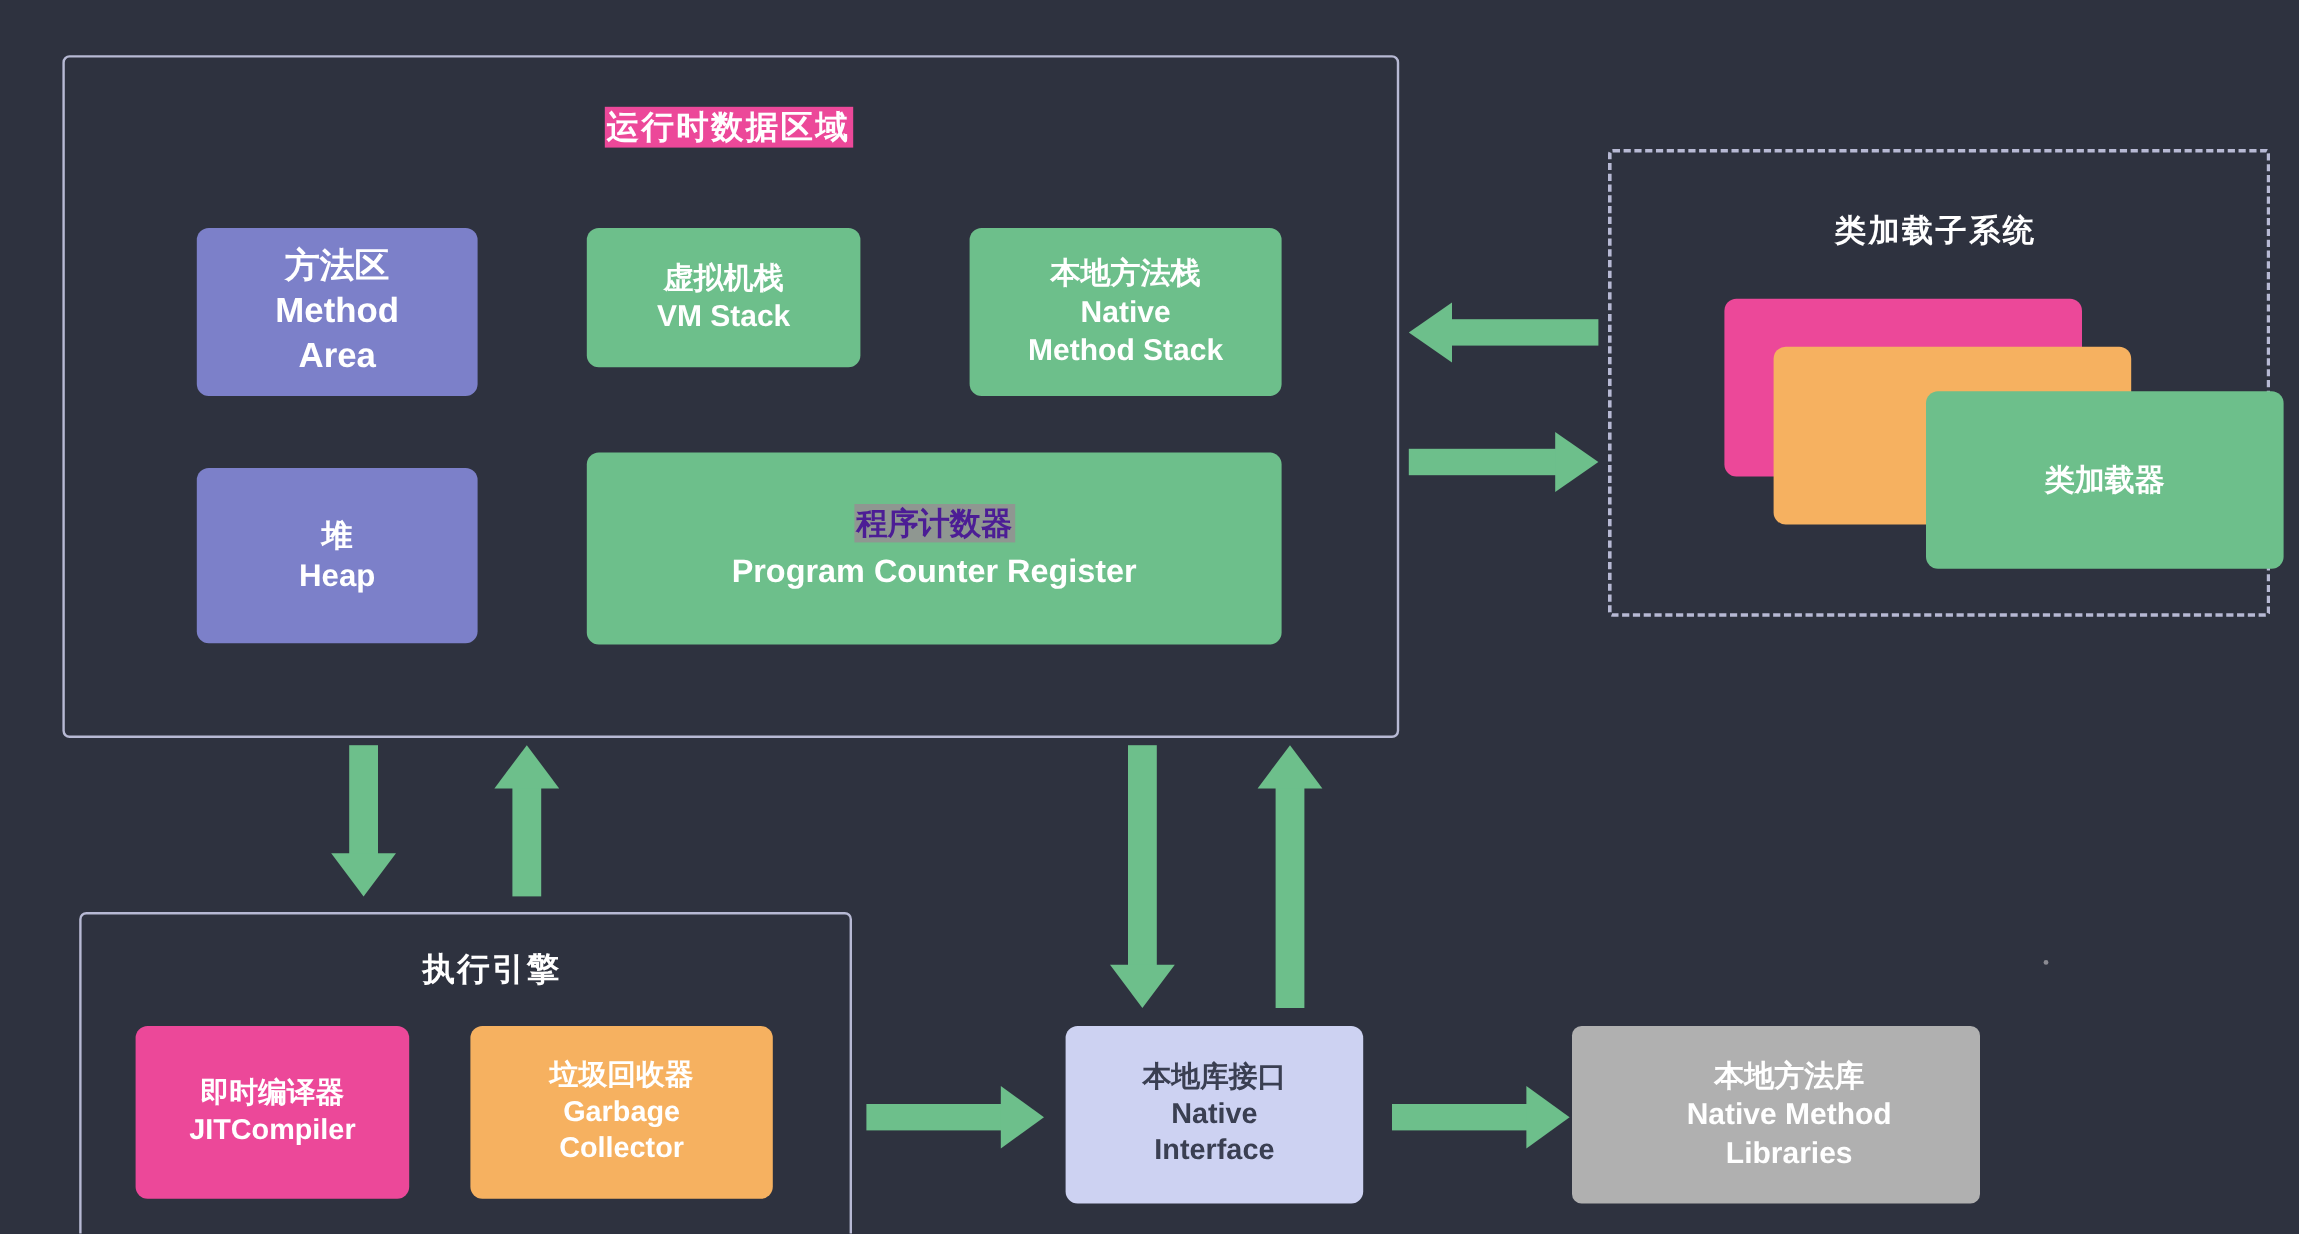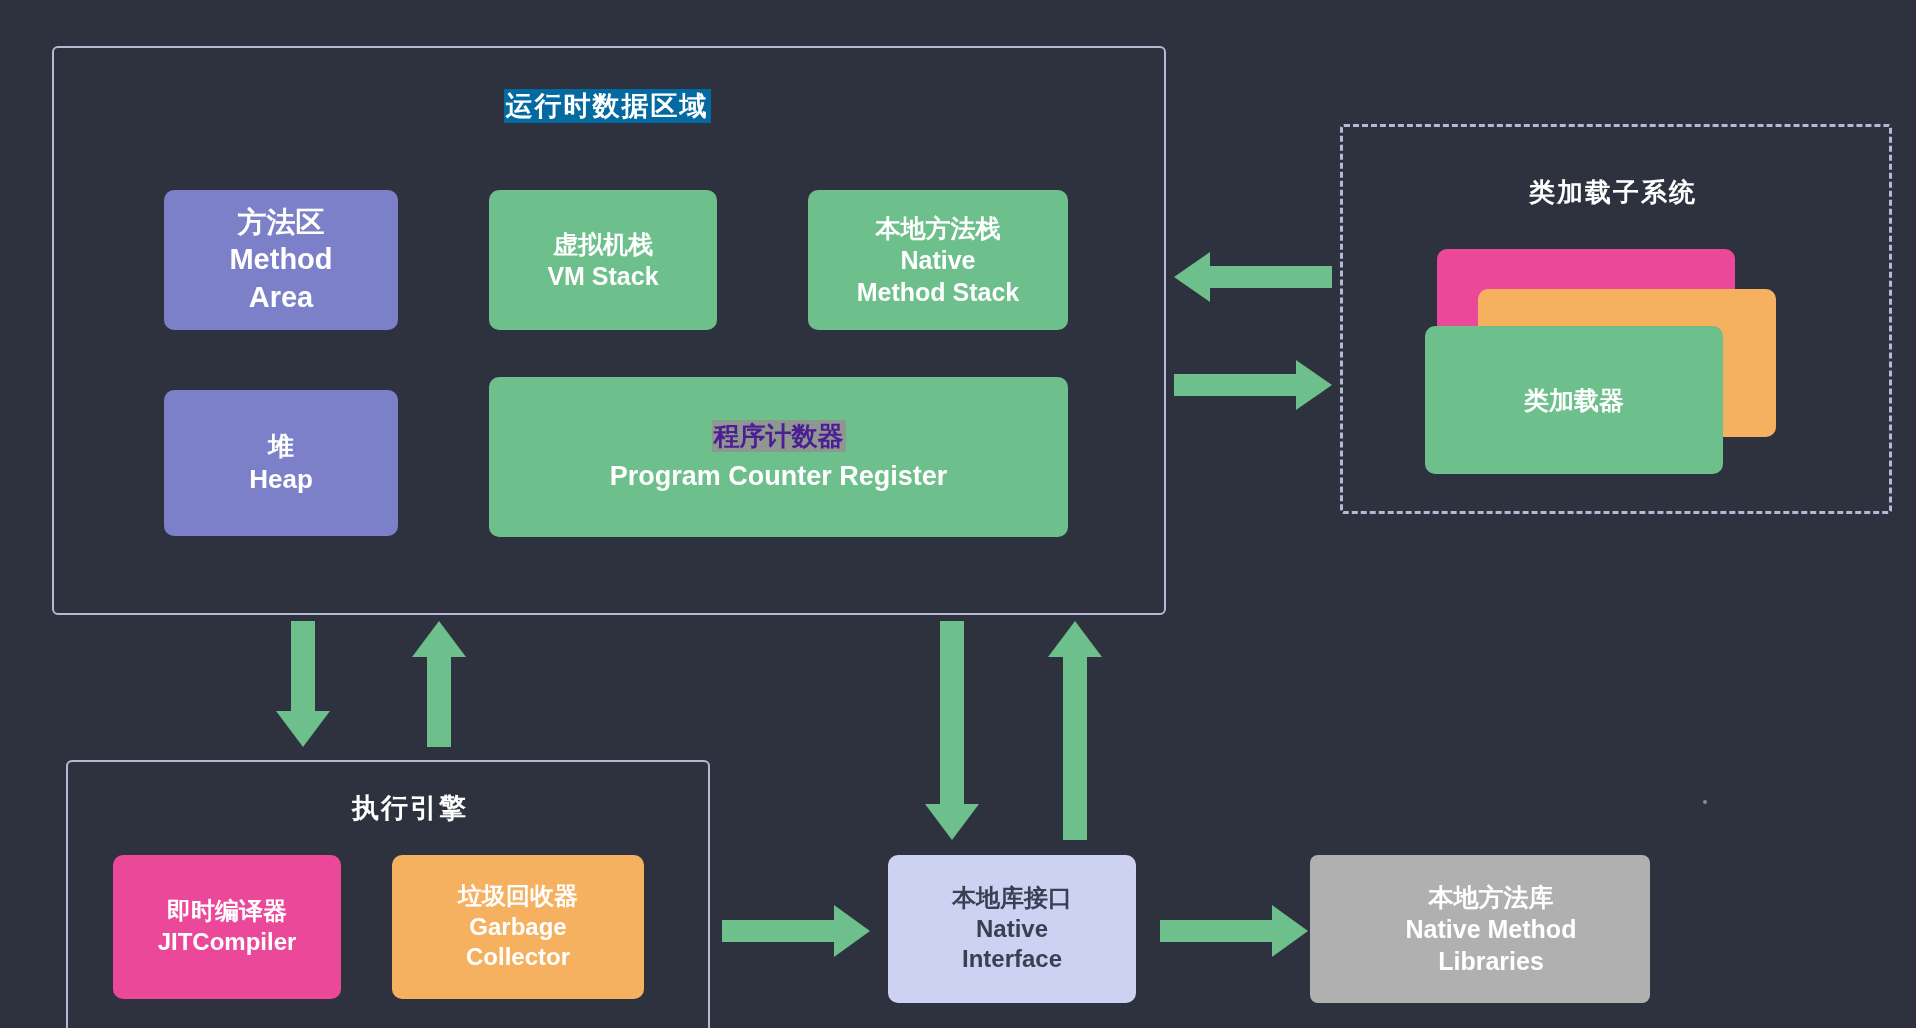--- a/index.html
+++ b/index.html
@@ -25,21 +25,21 @@
   .panel-title{
     position:absolute;
     left:0;right:0;
     text-align:center;
     color:#ffffff;
     font-weight:bold;
     letter-spacing:2px;
     white-space:nowrap;
   }
   .hl{
-    background:#0369a1;
+    background:#ec4899;
     color:#ffffff;
     padding:2px 2px;
     margin-top:28px;
   }
   .hl2{
     background:#8f9791;
     color:#4c1d95;
     padding:1px 2px;
   }
 
@@ -109,21 +109,21 @@
   <div class="panel-title" style="left:52px;top:88px;width:1110px;font-size:27px;">
     <span class="hl">运行时数据区域</span>
   </div>
 
   <div class="box purple" style="left:164px;top:190px;width:234px;height:140px;font-size:29px;">
     <span class="ln cn">方法区</span>
     <span class="ln en">Method</span>
     <span class="ln en">Area</span>
   </div>
 
-  <div class="box green" style="left:489px;top:190px;width:228px;height:140px;font-size:25px;">
+  <div class="box green" style="left:489px;top:190px;width:228px;height:116px;font-size:25px;">
     <span class="ln cn">虚拟机栈</span>
     <span class="ln en">VM Stack</span>
   </div>
 
   <div class="box green" style="left:808px;top:190px;width:260px;height:140px;font-size:25px;">
     <span class="ln cn">本地方法栈</span>
     <span class="ln en">Native</span>
     <span class="ln en">Method Stack</span>
   </div>
 
@@ -139,21 +139,21 @@
     <span class="ln en" style="font-size:27px;margin-top:6px;">Program Counter Register</span>
   </div>
 
   <div class="panel dashed" style="left:1340px;top:124px;width:546px;height:384px;">
   </div>
 
   <div class="panel-title" style="left:1340px;top:175px;width:546px;font-size:26px;">类加载子系统</div>
 
   <div class="box pink" style="left:1437px;top:249px;width:298px;height:148px;z-index:1;"></div>
   <div class="box orange" style="left:1478px;top:289px;width:298px;height:148px;z-index:2;"></div>
-  <div class="box green" style="left:1425px;top:326px;width:298px;height:148px;z-index:3;font-size:25px;align-items:center;">
+  <div class="box green" style="left:1605px;top:326px;width:298px;height:148px;z-index:3;font-size:25px;align-items:center;">
     <span class="ln cn">类加载器</span>
   </div>
 
   <div class="arrow arrow-left" style="left:1174px;top:252px;width:158px;height:50px;--hw:25px;--hl:36px;">
     <div class="shaft" style="width:126px;height:22px;"></div>
     <div class="head"></div>
   </div>
 
   <div class="arrow arrow-right" style="left:1174px;top:360px;width:158px;height:50px;--hw:25px;--hl:36px;">
     <div class="shaft" style="width:126px;height:22px;"></div>

